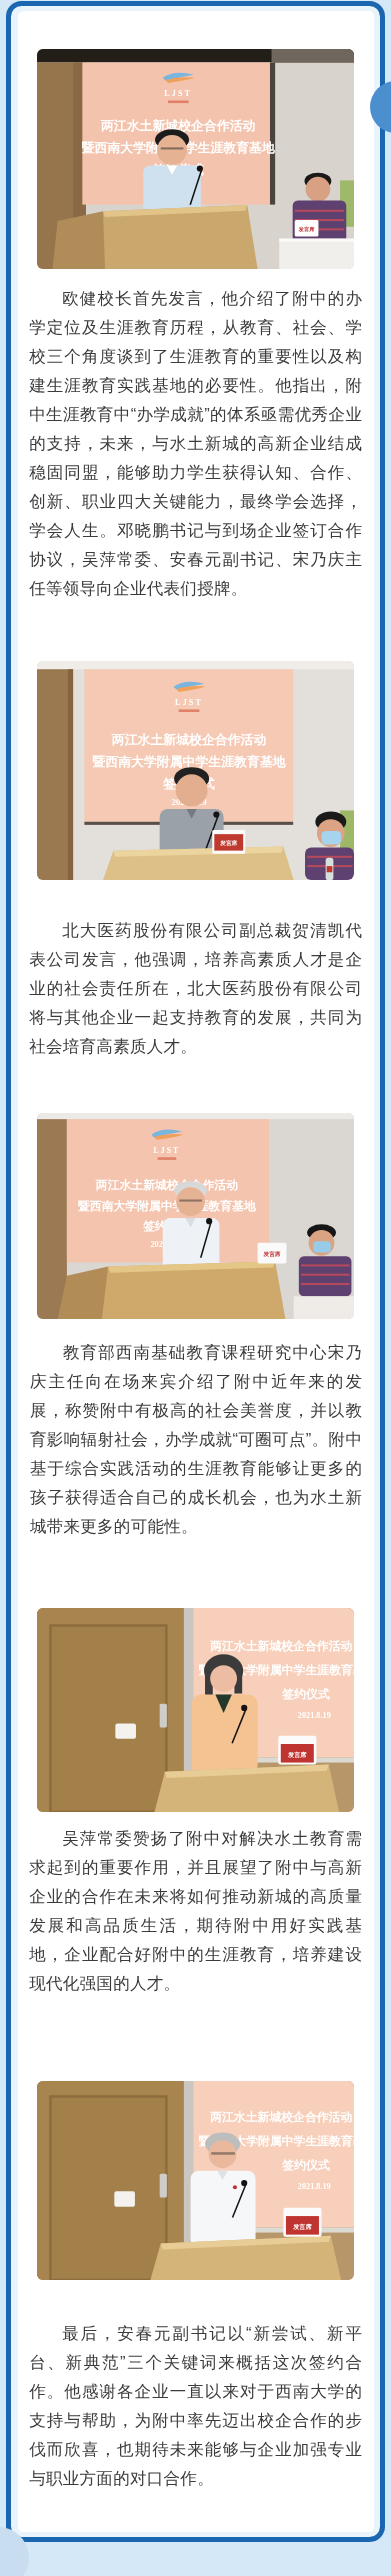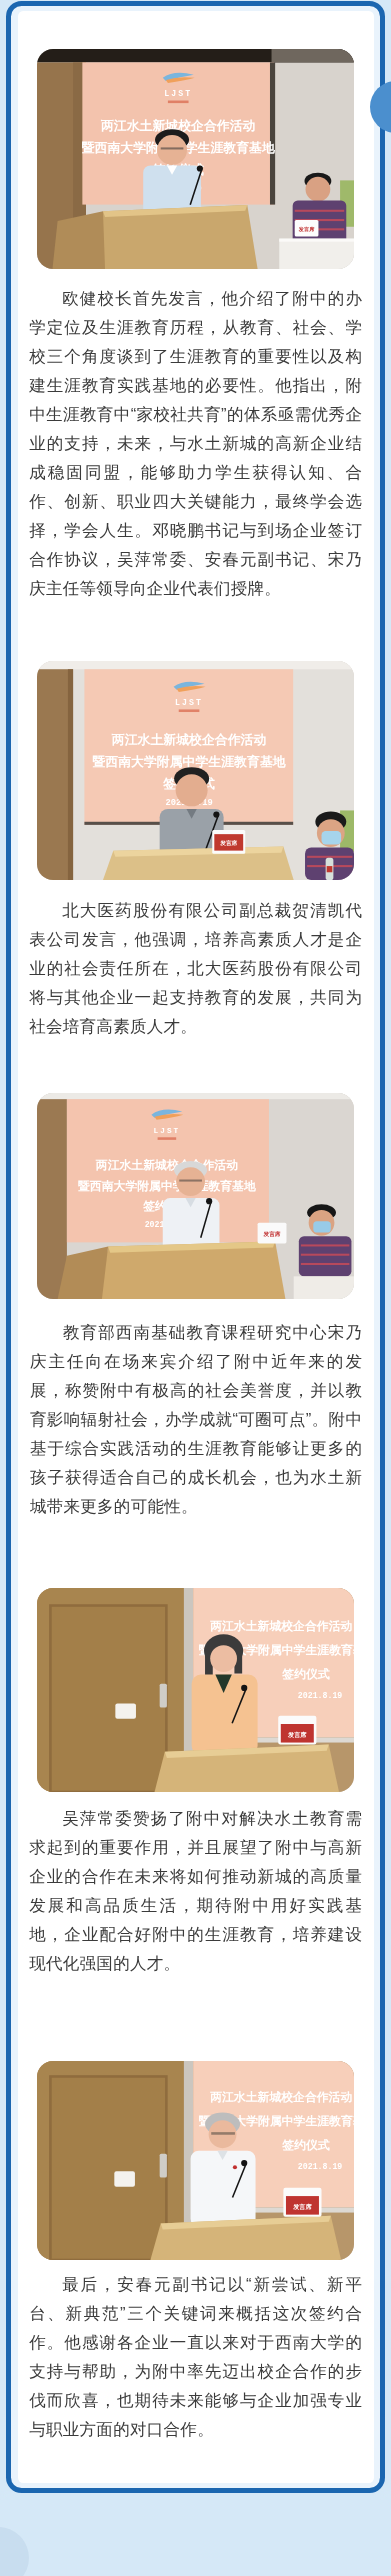--- a/index.html
+++ b/index.html
@@ -1,34 +1,34 @@
 <!DOCTYPE html>
 <html style="font-size:8.2px"><head>
 <meta charset="utf-8">
 <style>
   html,body{margin:0;padding:0;}
   body{font-family:"Liberation Sans","DejaVu Sans",sans-serif;}
   .page{position:relative;width:392px;height:2836px;background:#d5e8f7;overflow:hidden;}
   .frame{position:relative;margin:1px 6.2px 0;box-sizing:border-box;width:379px;
          border:5.2px solid #1b66b0;border-radius:15.5px;background:#e9f3fc;padding:5.2px 6.7px 5.2px;}
   .card{background:#ffffff;border-radius:5.2px;padding:38px 0 39px;}
-  .photo{width:317px;margin:0 auto;border-radius:16px;overflow:hidden;background:#d8d3cd;
-         font-family:Liberation Mono, monospace;}
+  .photo{width:317px;margin:0 auto;border-radius:6px;overflow:hidden;background:#d8d3cd;
+         font-family:Liberation Serif, serif;}
   .photo svg{display:block;width:100%;height:100%;}
   .ph1{height:220px;}
   .ph2{height:219px;margin-top:58px;}
   .ph3{height:206px;margin-top:52px;}
   .ph4{height:204px;margin-top:67px;}
   .ph5{height:199px;margin-top:83px;}
   .para{margin:14.4px 11.3px 0;font-size:16.5px;line-height:29px;color:#3b3b3b;
         text-align:justify;text-indent:2em;letter-spacing:0.3px;}
-  .p2{margin-top:16px;}
+  .p2{margin-top:36px;}
   .p3{margin-top:19.6px;margin-left:12px;}
   .p4{margin-top:12px;}
-  .p5{margin-top:10px;}
+  .p5{margin-top:39px;}
   .circle-right{position:absolute;top:81px;right:-30px;width:52px;height:52px;
         border-radius:50%;background:#4b8fce;z-index:5;}
   .circle-left{position:absolute;top:2527px;left:-33px;width:62px;height:62px;
         border-radius:50%;background:#c8ddef;z-index:1;}
   .slide-text{fill:#ffffff;font-weight:bold;}
   .sign-text{fill:#ffffff;font-weight:bold;}
   .sign-text-red{fill:#c03030;font-weight:bold;}
 </style>
 </head>
 <body>
@@ -84,21 +84,21 @@
             <circle cx="316" cy="232" r="6" fill="#141414"></circle>
           </g>
           <g>
             <polygon points="128,315 408,303 428,427 108,427" fill="#c9a76d"></polygon>
             <polygon points="128,315 408,303 404,314 132,326" fill="#e2c488"></polygon>
             <polygon points="40,334 128,315 132,427 30,427" fill="#b08c58"></polygon>
           </g>
         </svg>
       </figure>
 
-      <p class="para p1">欧健校长首先发言，他介绍了附中的办学定位及生涯教育历程，从教育、社会、学校三个角度谈到了生涯教育的重要性以及构建生涯教育实践基地的必要性。他指出，附中生涯教育中“家校社共育”的体系亟需优秀企业的支持，未来，与水土新城的高新企业结成稳固同盟，能够助力学生获得认知、合作、创新、职业四大关键能力，最终学会选择，学会人生。邓晓鹏书记与到场企业签订合作协议，吴萍常委、安春元副书记、宋乃庆主任等领导向企业代表们授牌。</p>
+      <p class="para p1">欧健校长首先发言，他介绍了附中的办学定位及生涯教育历程，从教育、社会、学校三个角度谈到了生涯教育的重要性以及构建生涯教育实践基地的必要性。他指出，附中生涯教育中“办学成就”的体系亟需优秀企业的支持，未来，与水土新城的高新企业结成稳固同盟，能够助力学生获得认知、合作、创新、职业四大关键能力，最终学会选择，学会人生。邓晓鹏书记与到场企业签订合作协议，吴萍常委、安春元副书记、宋乃庆主任等领导向企业代表们授牌。</p>
 
       <figure class="photo ph2">
         <svg viewBox="0 0 615 425" preserveAspectRatio="none">
           <rect x="0" y="0" width="615" height="425" fill="#e3e0db"></rect>
           <rect x="0" y="0" width="615" height="16" fill="#f0ede9"></rect>
           <rect x="0" y="16" width="70" height="409" fill="#9a7850"></rect>
           <rect x="60" y="16" width="10" height="409" fill="#85643f"></rect>
           <rect x="92" y="16" width="405" height="302" fill="#f5c9b4"></rect>
           <rect x="92" y="312" width="405" height="6" fill="#57504a"></rect>
           <g>

